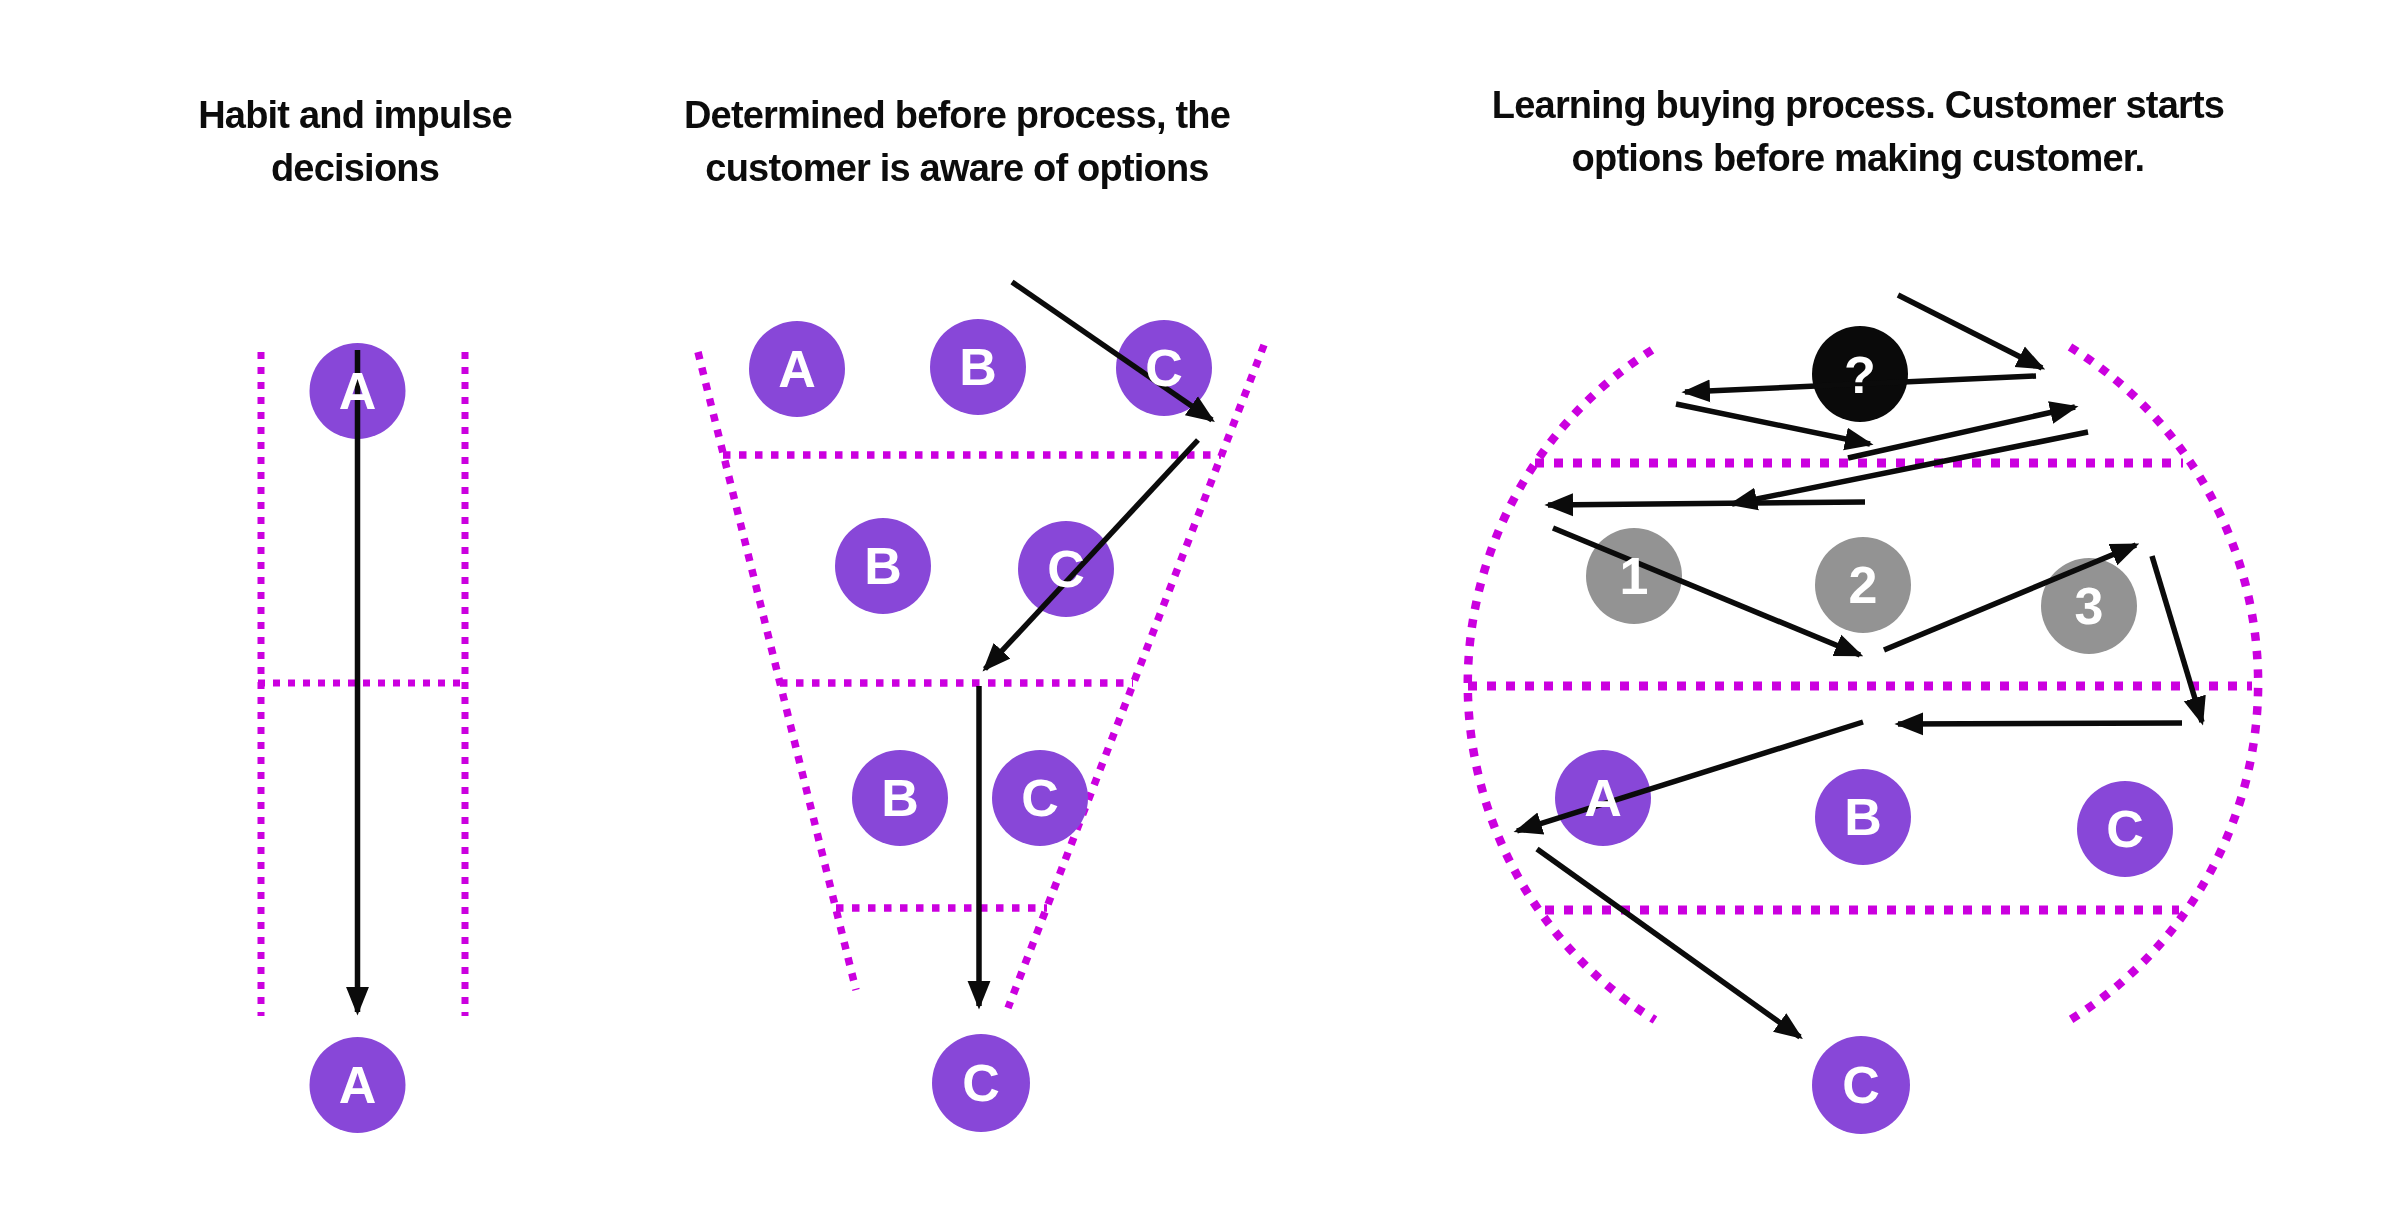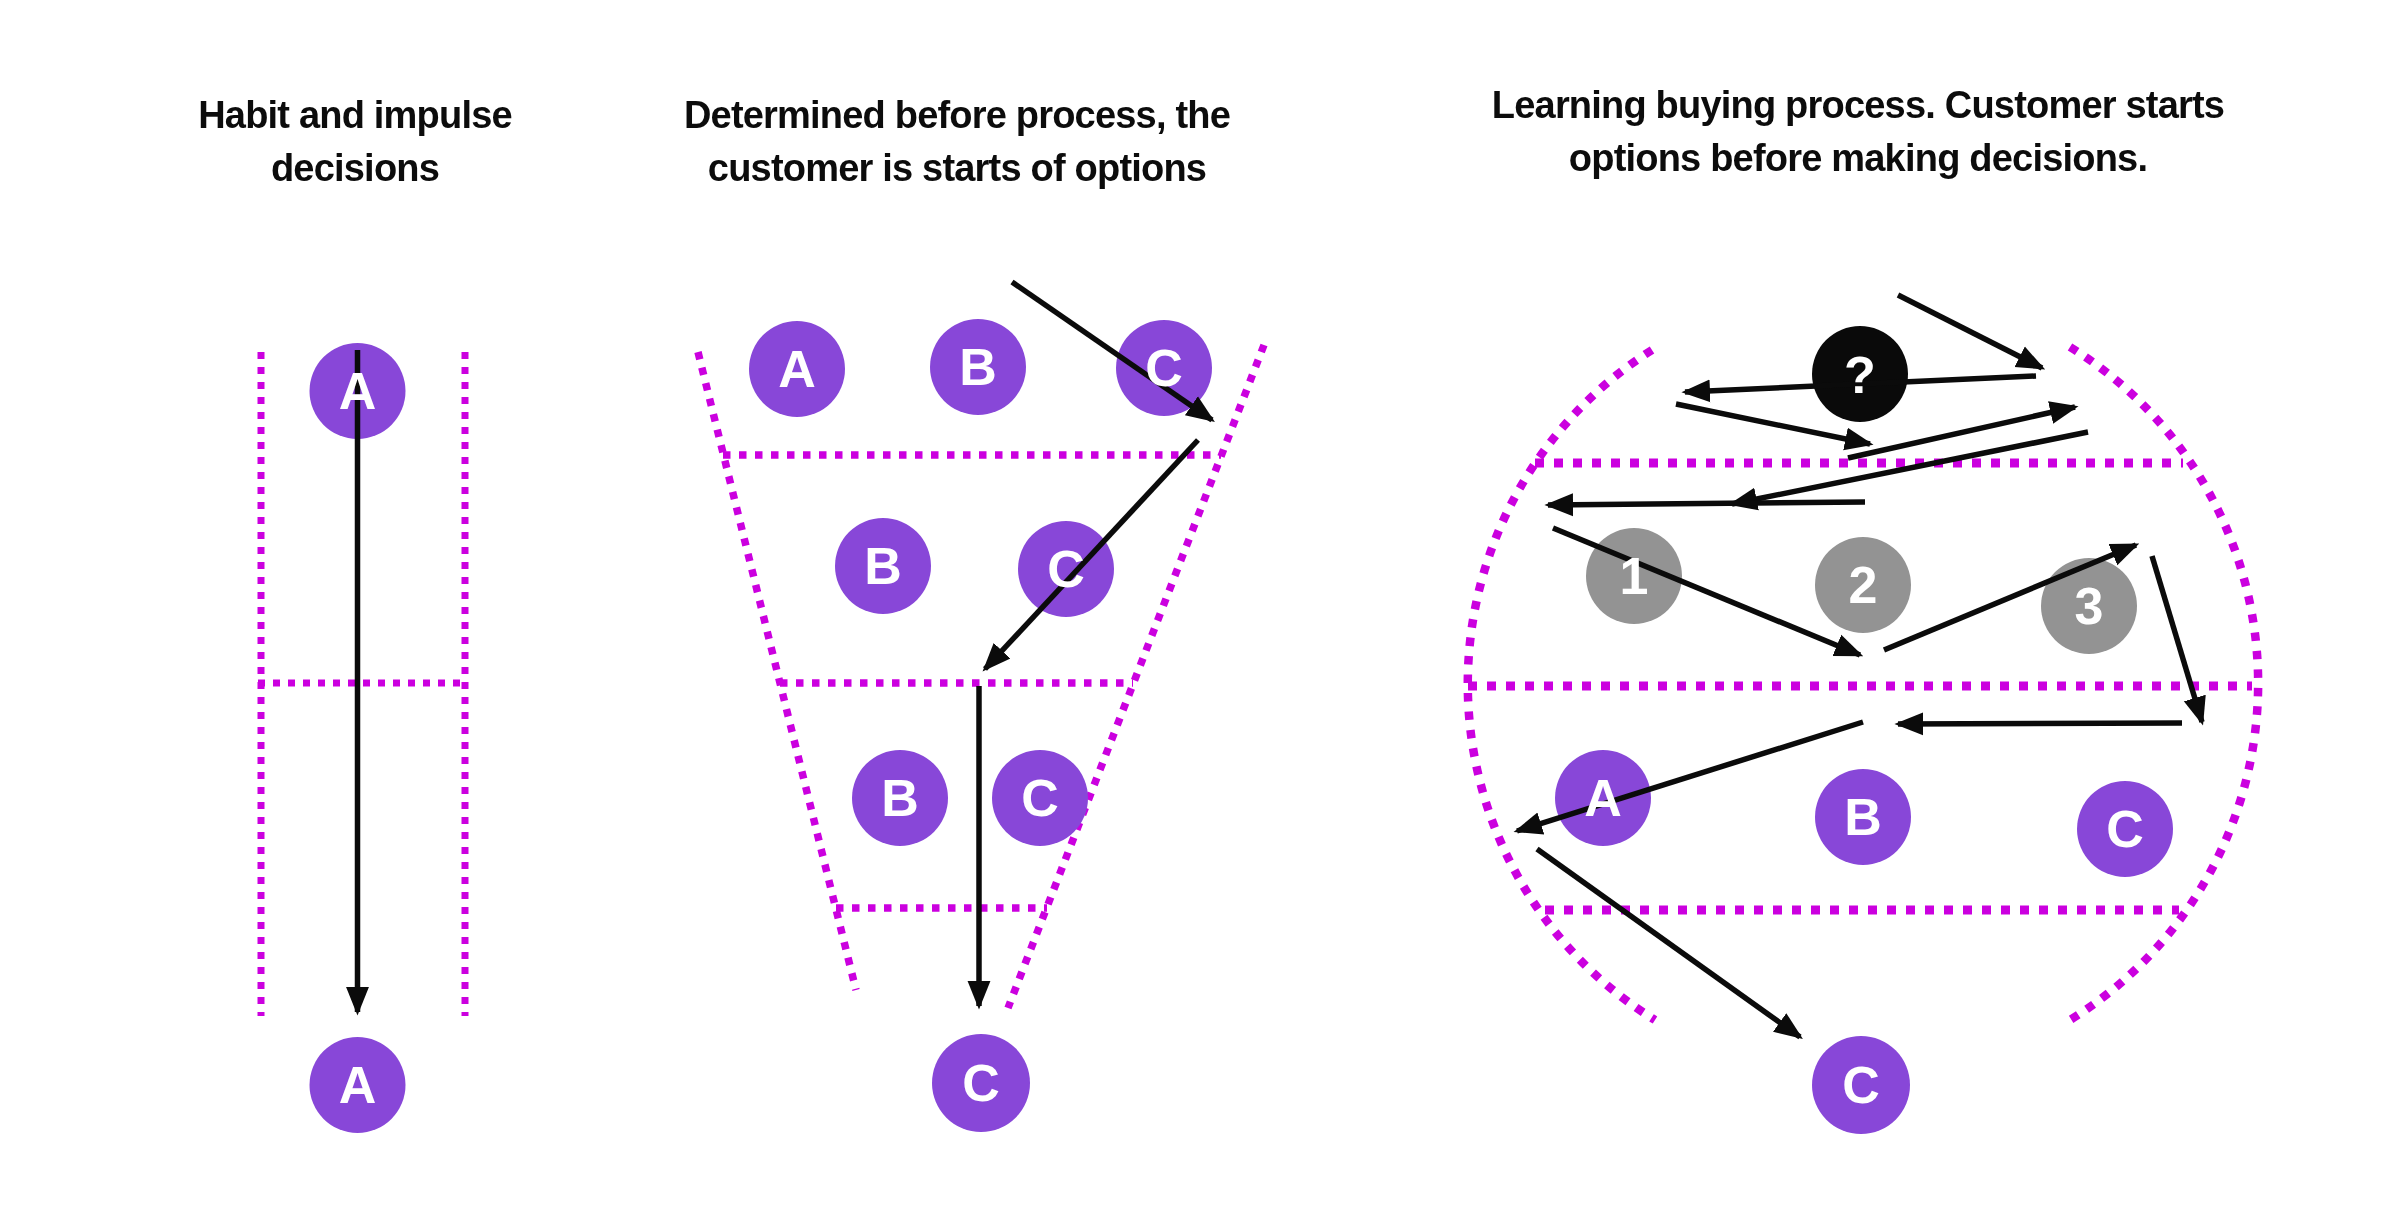--- a/index.html
+++ b/index.html
@@ -45,26 +45,26 @@
 
 <div class="canvas">
 
   <div class="title" id="title-habit">
     <div>Habit and impulse</div>
     <div>decisions</div>
   </div>
 
   <div class="title" id="title-determined">
     <div>Determined before process, the</div>
-    <div>customer is starts of options</div>
+    <div>customer is aware of options</div>
   </div>
 
   <div class="title" id="title-learning">
     <div>Learning buying process. Customer starts</div>
-    <div>options before making decisions.</div>
+    <div>options before making customer.</div>
   </div>
 
   <svg class="layer" width="2400" height="1222" viewBox="0 0 2400 1222">
     <defs>
       <marker id="ah" viewBox="0 0 12 12" refX="10.5" refY="6" markerWidth="5.2" markerHeight="5.2" orient="auto" markerUnits="strokeWidth">
         <path d="M0,1.2 L12,6 L0,10.8 z" fill="#0b0b0b"></path>
       </marker>
     </defs>
 
     <g>

